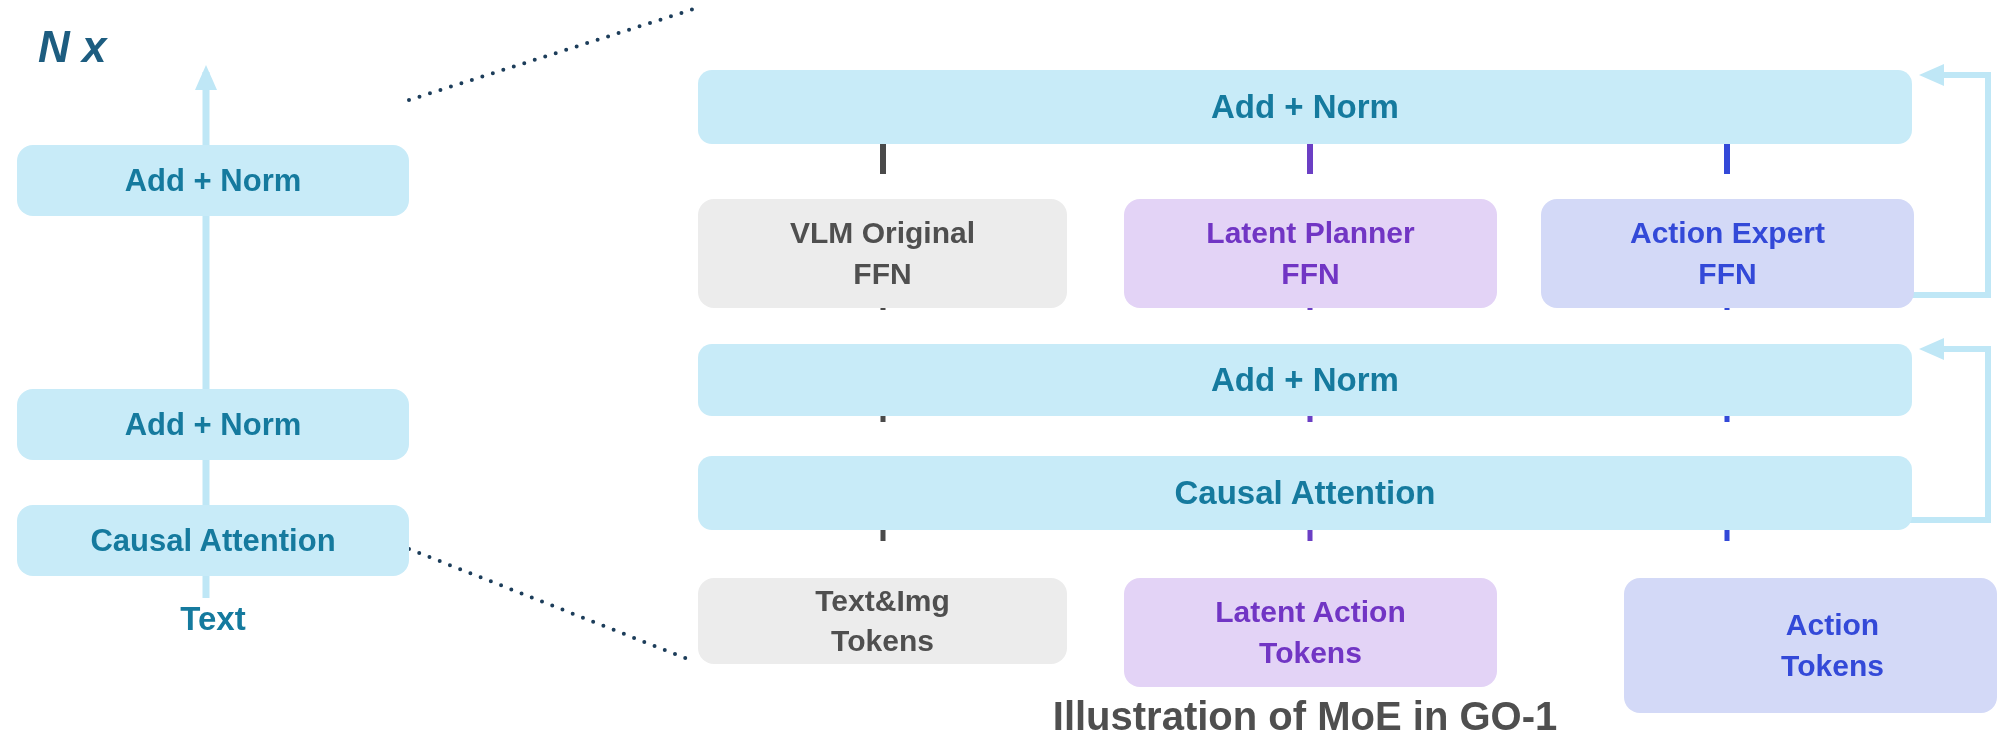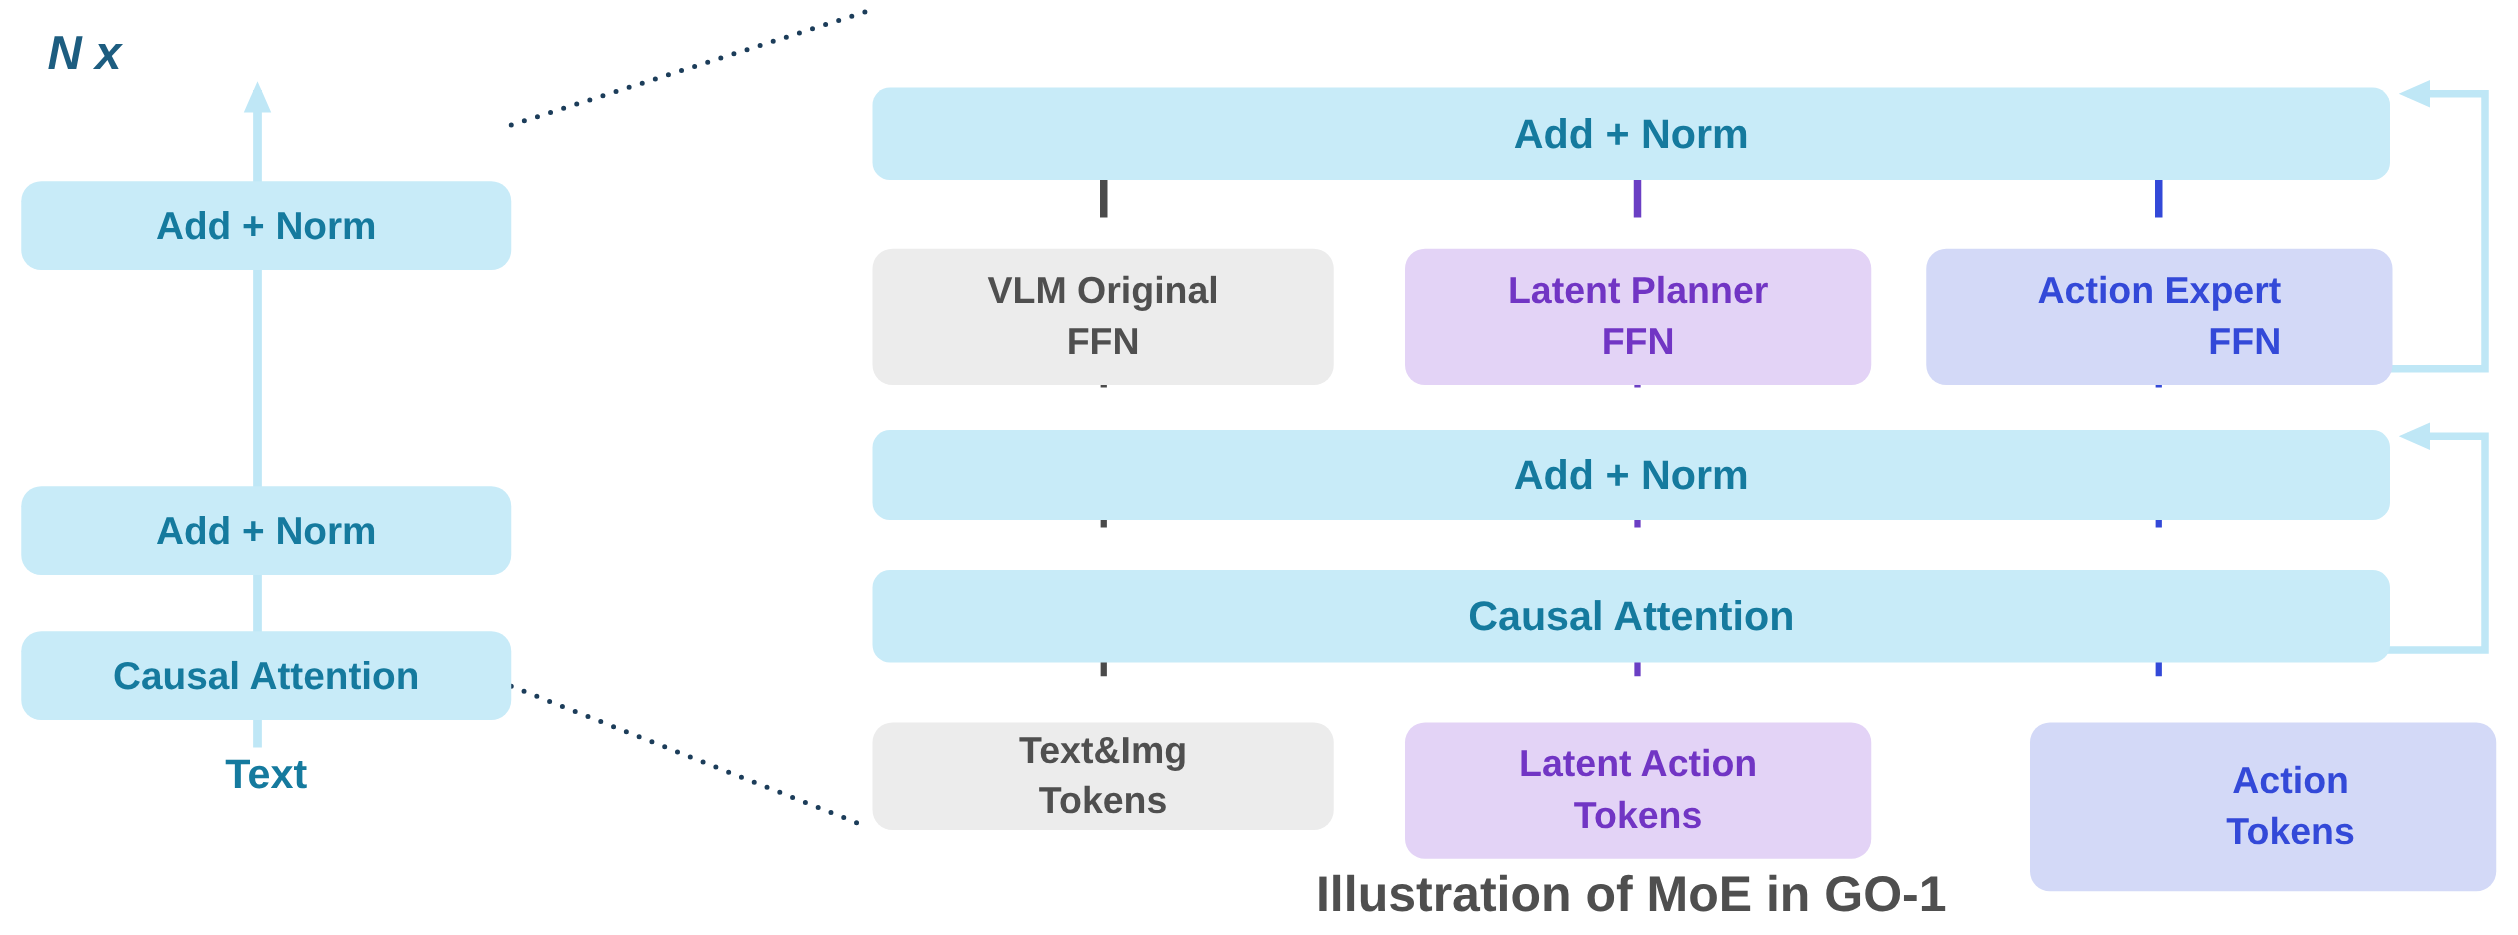--- a/index.html
+++ b/index.html
@@ -70,21 +70,21 @@
 
     <line x1="1310" y1="278" x2="1310" y2="310" stroke="#6b3fc4" stroke-width="5" stroke-dasharray="15 11"></line>
     <line x1="1310" y1="386" x2="1310" y2="422" stroke="#6b3fc4" stroke-width="5" stroke-dasharray="15 11"></line>
     <line x1="1310" y1="500" x2="1310" y2="544" stroke="#6b3fc4" stroke-width="5" stroke-dasharray="15 11"></line>
 
     <line x1="1727" y1="278" x2="1727" y2="310" stroke="#3349d8" stroke-width="5" stroke-dasharray="15 11"></line>
     <line x1="1727" y1="386" x2="1727" y2="422" stroke="#3349d8" stroke-width="5" stroke-dasharray="15 11"></line>
     <line x1="1727" y1="500" x2="1727" y2="544" stroke="#3349d8" stroke-width="5" stroke-dasharray="15 11"></line>
   </svg>
 
-  <div class="label" style="left:38px; top:22px; font-size:38px; font-style:italic; color:#1d5d80;">N x</div>
+  <div class="label" style="left:38px; top:22px; font-size:44px; font-style:italic; color:#1d5d80;">N x</div>
 
   <div class="node leftbox" style="left:17px; top:113px; width:392px; height:71px;">Add + Norm</div>
 
 
   <div class="node leftbox" style="left:17px; top:357px; width:392px; height:71px;">Add + Norm</div>
 
   <div class="node leftbox" style="left:17px; top:473px; width:392px; height:71px;">Causal Attention</div>
 
   <div class="label" style="left:17px; top:600px; width:392px; text-align:center; font-size:33px; color:#157a9e;">Text</div>
 
@@ -93,21 +93,21 @@
   <div class="node bar" style="left:698px; top:312px; width:1214px; height:72px;">Add + Norm</div>
 
   <div class="node bar" style="left:698px; top:424px; width:1214px; height:74px;">Causal Attention</div>
 
   <div class="node gray" style="left:698px; top:167px; width:369px; height:109px;">VLM Original
 FFN</div>
 
   <div class="node purple" style="left:1124px; top:167px; width:373px; height:109px;border-radius:16px;">Latent Planner
 FFN</div>
 
-  <div class="node indigo" style="left:1541px; top:167px; width:373px; height:109px;text-align:right;">Action Expert
+  <div class="node indigo" style="left:1541px; top:167px; width:373px; height:109px;">Action Expert
 FFN</div>
 
   <div class="node gray" style="left:698px; top:546px; width:369px; height:86px;">Text&amp;Img
 Tokens</div>
 
   <div class="node purple" style="left:1124px; top:546px; width:373px; height:109px;">Latent Action
 Tokens</div>
 
   <div class="node indigo" style="left:1624px; top:546px; width:373px; height:135px;padding-left:44px;">Action
 Tokens</div>

